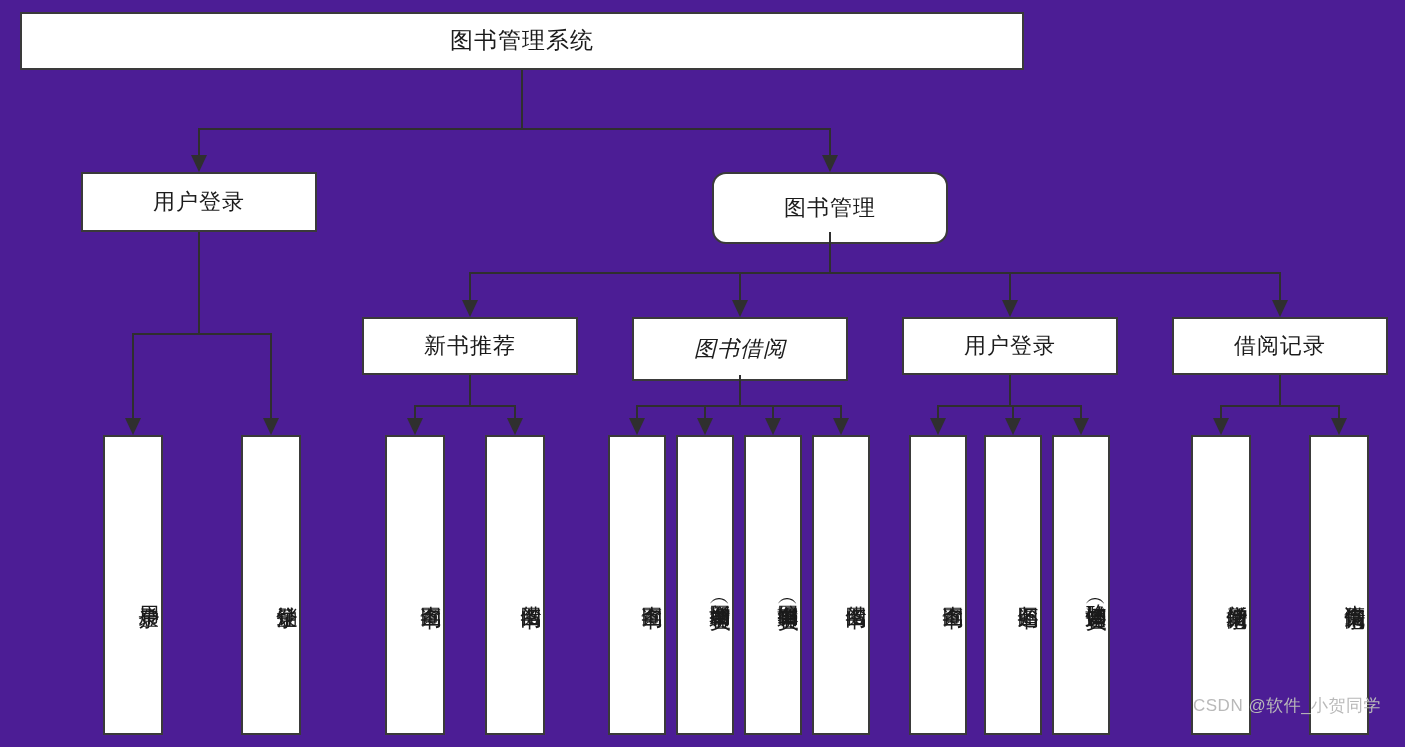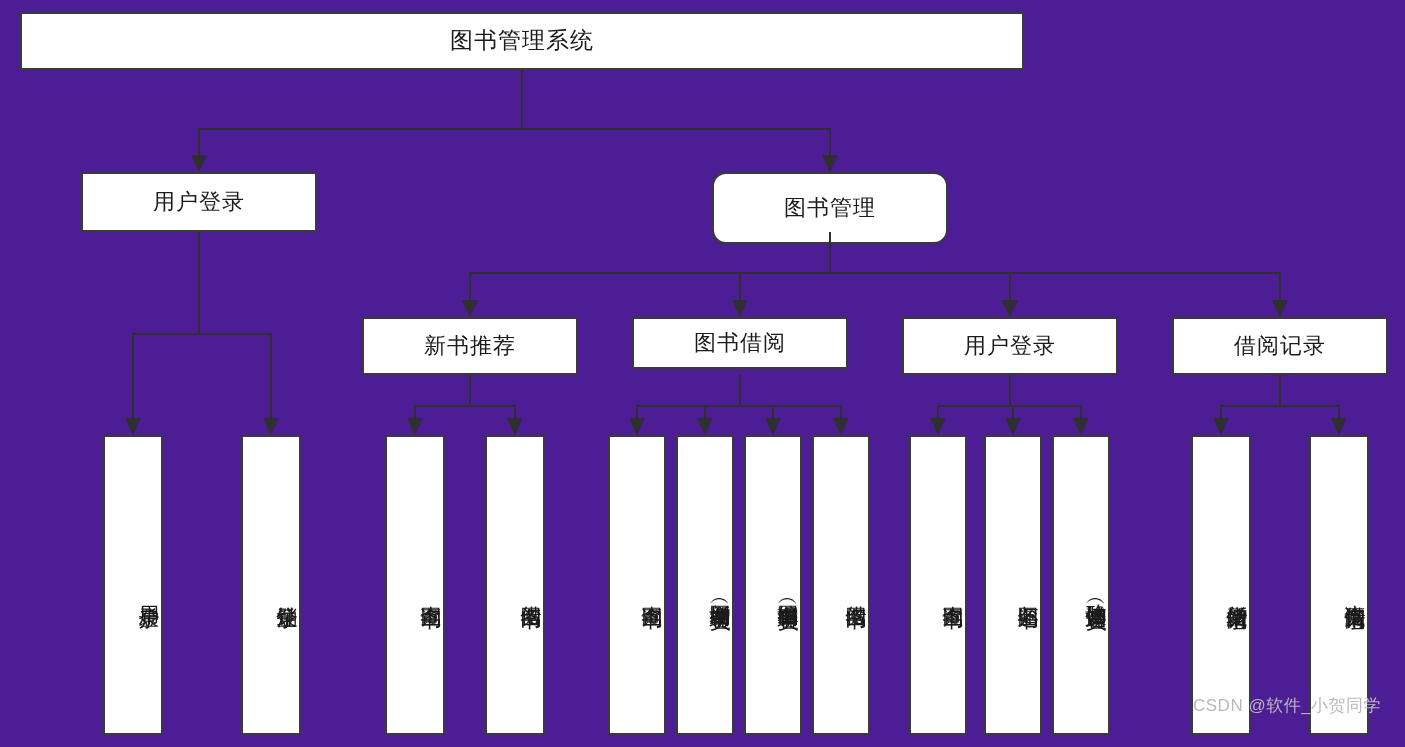--- a/index.html
+++ b/index.html
@@ -82,21 +82,21 @@
       </div>
       <div class="node horiz" style="left: 81px; top: 172px; width: 236px; height: 60px;">
         <span class="label">用户登录</span>
       </div>
       <div class="node horiz" style="left: 712px; top: 172px; width: 236px; height: 72px; border-radius: 14px;">
         <span class="label">图书管理</span>
       </div>
       <div class="node horiz" style="left: 362px; top: 317px; width: 216px; height: 58px;">
         <span class="label">新书推荐</span>
       </div>
-      <div class="node horiz" style="left: 632px; top: 317px; width: 216px; height: 52px;">
+      <div class="node horiz" style="left: 632px; top: 317px; width: 216px; height: 64px; font-style: italic;">
         <span class="label">图书借阅</span>
       </div>
       <div class="node horiz" style="left: 902px; top: 317px; width: 216px; height: 58px;">
         <span class="label">用户登录</span>
       </div>
       <div class="node horiz" style="left: 1172px; top: 317px; width: 216px; height: 58px;">
         <span class="label">借阅记录</span>
       </div>
       <div class="node vert" style="left: 103px; top: 435px; width: 60px; height: 300px;">
         <span class="label">用户登录</span>

